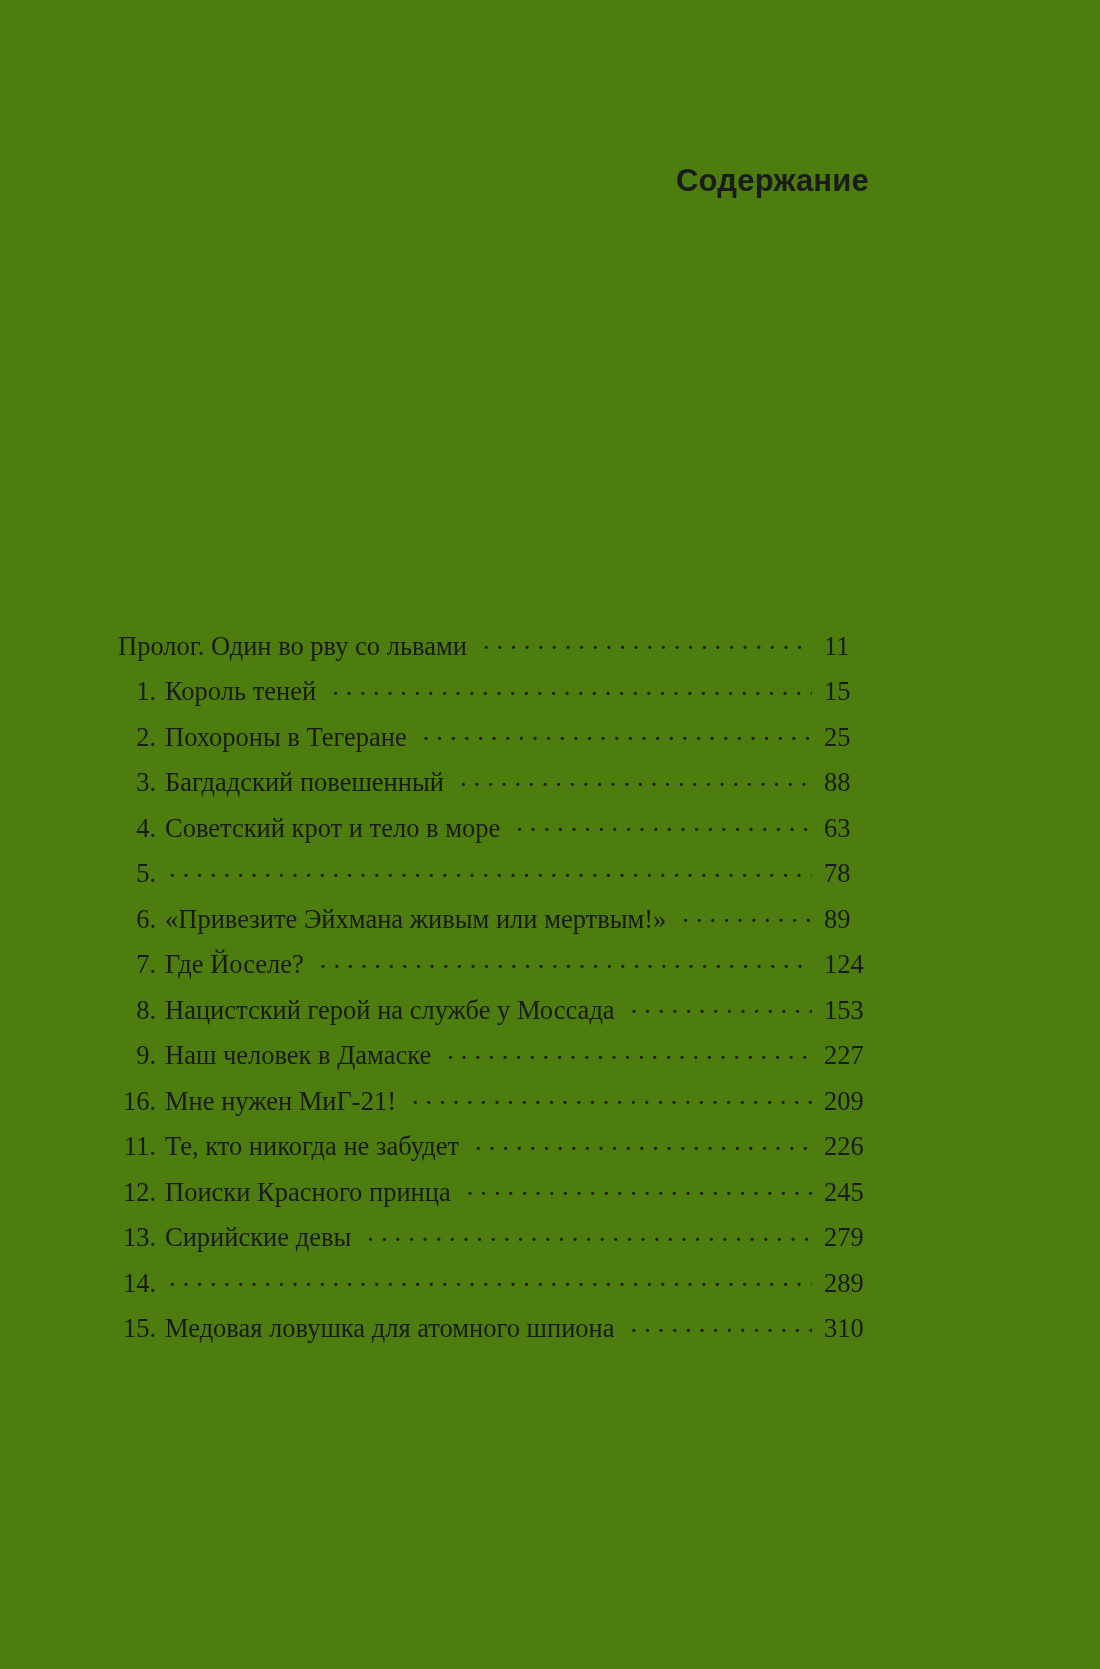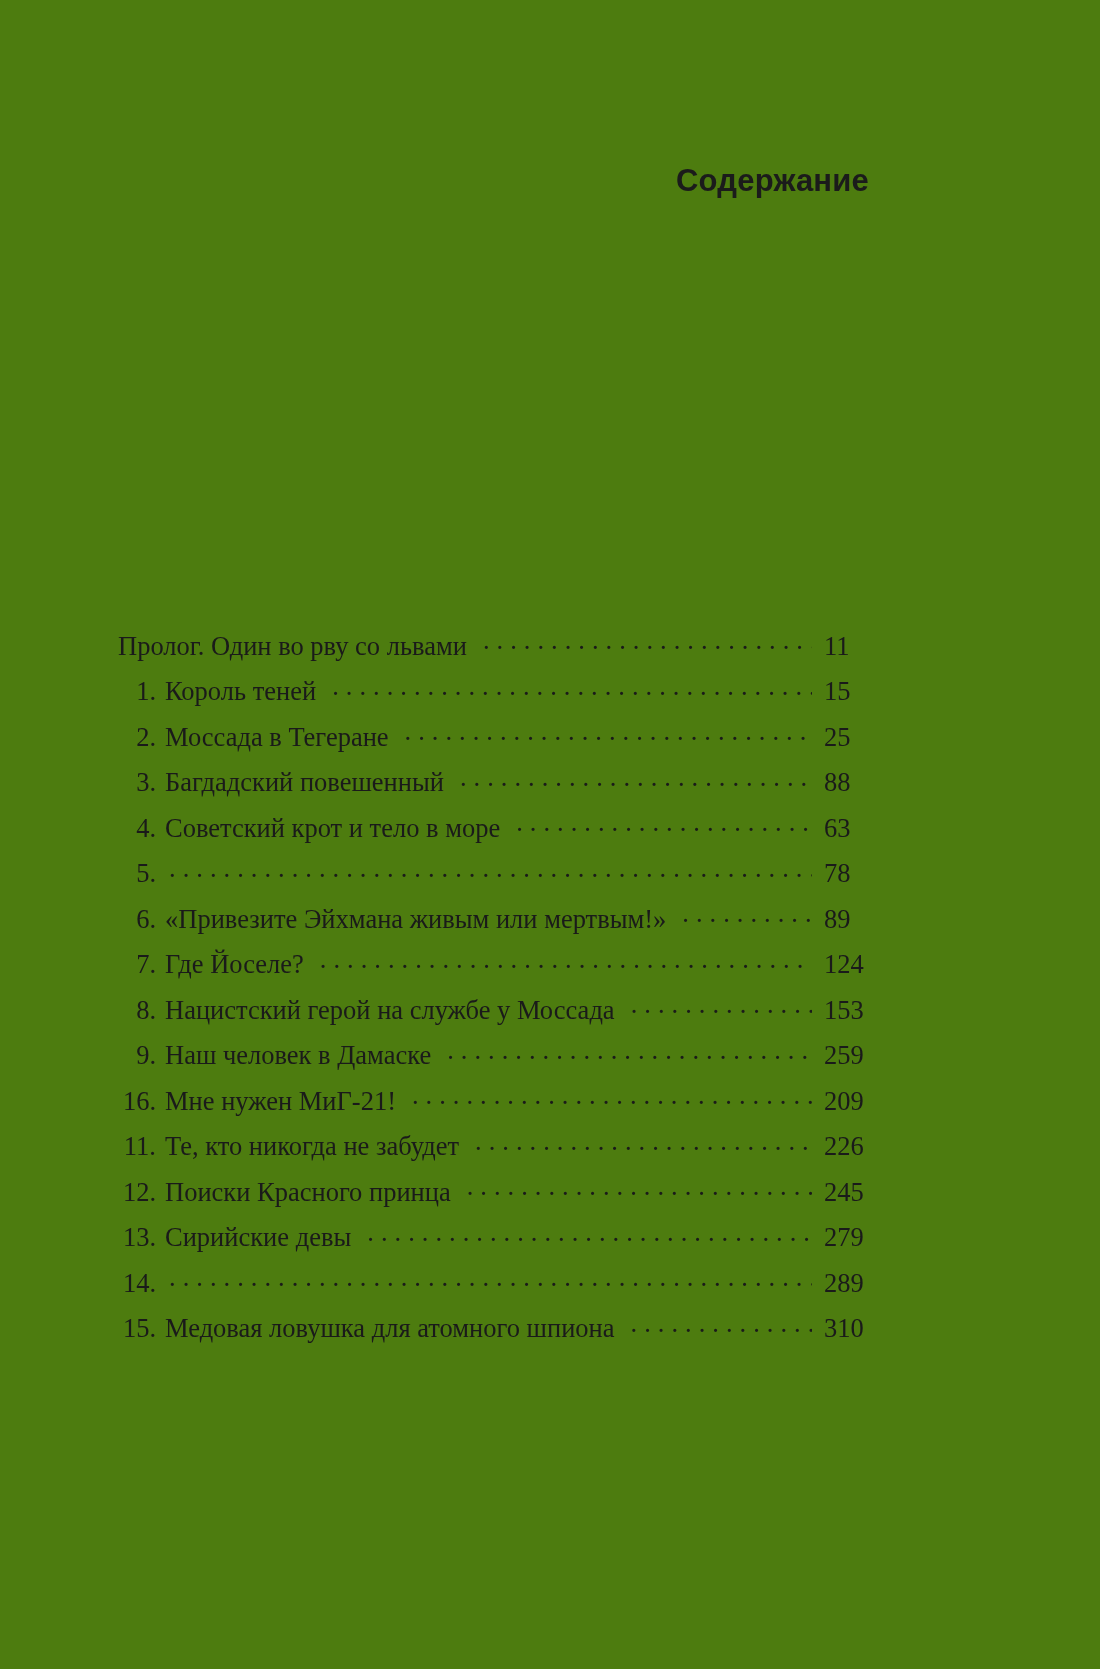--- a/index.html
+++ b/index.html
@@ -120,21 +120,21 @@
         <span class="toc-page">11</span>
       </li>
       <li class="toc-row">
         <span class="toc-num">1.</span>
         <span class="toc-title">Король теней</span>
         <span class="toc-dots"></span>
         <span class="toc-page">15</span>
       </li>
       <li class="toc-row">
         <span class="toc-num">2.</span>
-        <span class="toc-title">Моссада в Тегеране</span>
+        <span class="toc-title">Похороны в Тегеране</span>
         <span class="toc-dots"></span>
         <span class="toc-page">25</span>
       </li>
       <li class="toc-row">
         <span class="toc-num">3.</span>
         <span class="toc-title">Багдадский повешенный</span>
         <span class="toc-dots"></span>
         <span class="toc-page">88</span>
       </li>
       <li class="toc-row">
@@ -163,21 +163,21 @@
       <li class="toc-row">
         <span class="toc-num">8.</span>
         <span class="toc-title">Нацистский герой на службе у Моссада</span>
         <span class="toc-dots"></span>
         <span class="toc-page">153</span>
       </li>
       <li class="toc-row">
         <span class="toc-num">9.</span>
         <span class="toc-title">Наш человек в Дамаске</span>
         <span class="toc-dots"></span>
-        <span class="toc-page">259</span>
+        <span class="toc-page">227</span>
       </li>
       <li class="toc-row">
         <span class="toc-num">16.</span>
         <span class="toc-title">Мне нужен МиГ-21!</span>
         <span class="toc-dots"></span>
         <span class="toc-page">209</span>
       </li>
       <li class="toc-row">
         <span class="toc-num">11.</span>
         <span class="toc-title">Те, кто никогда не забудет</span>

